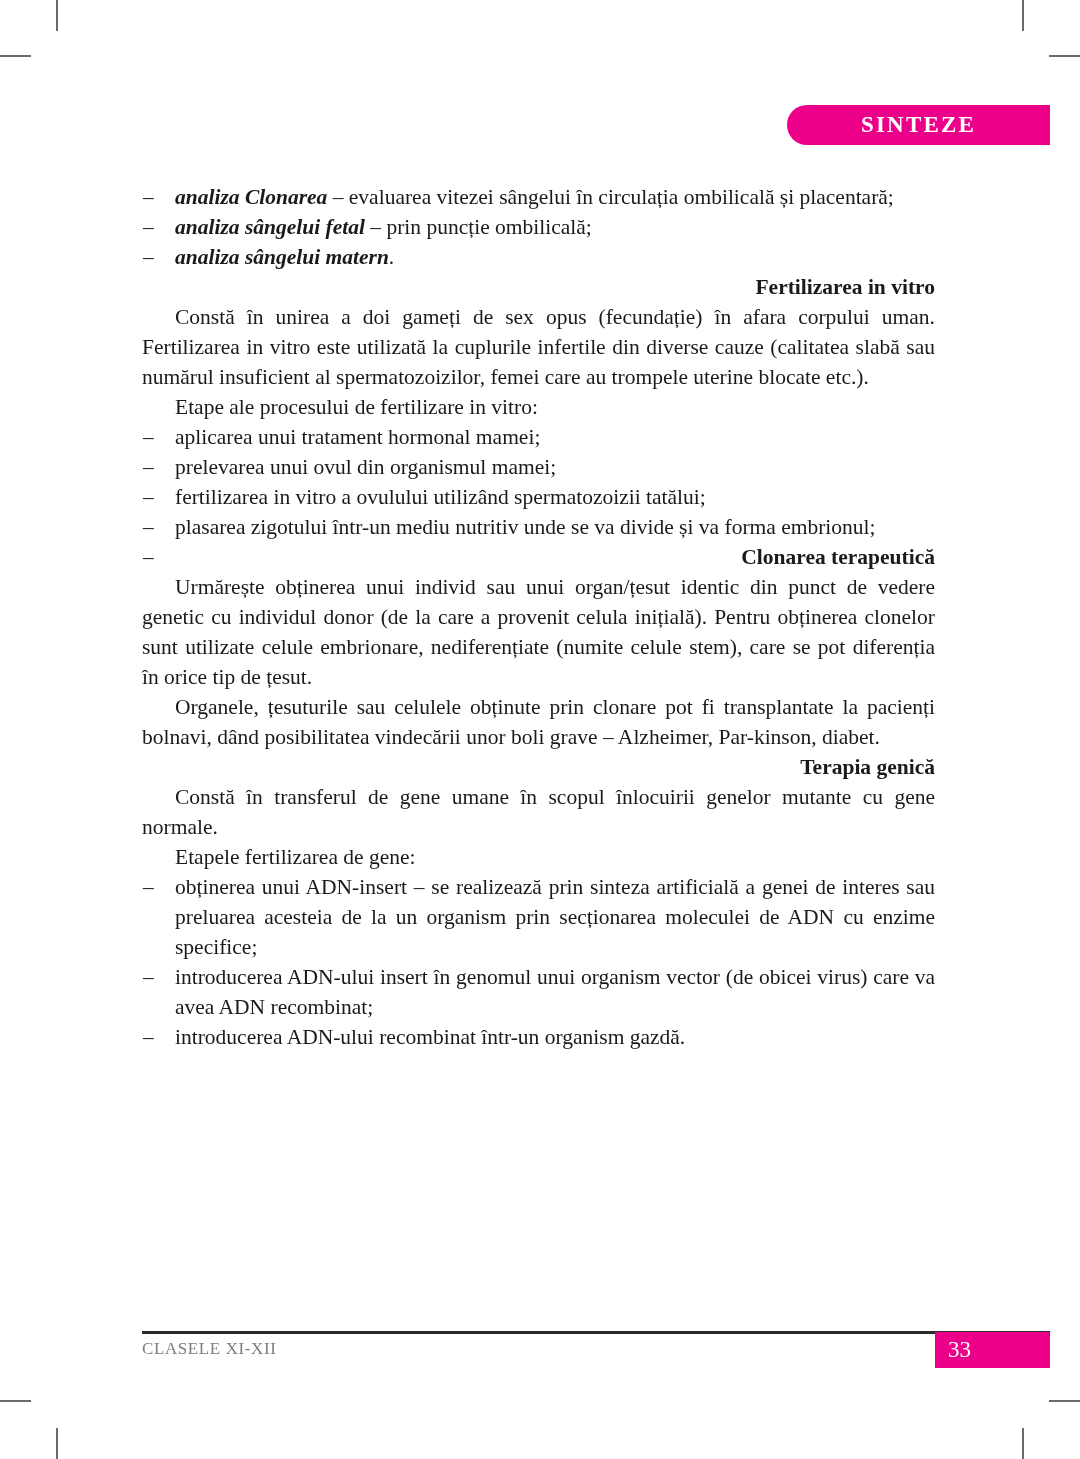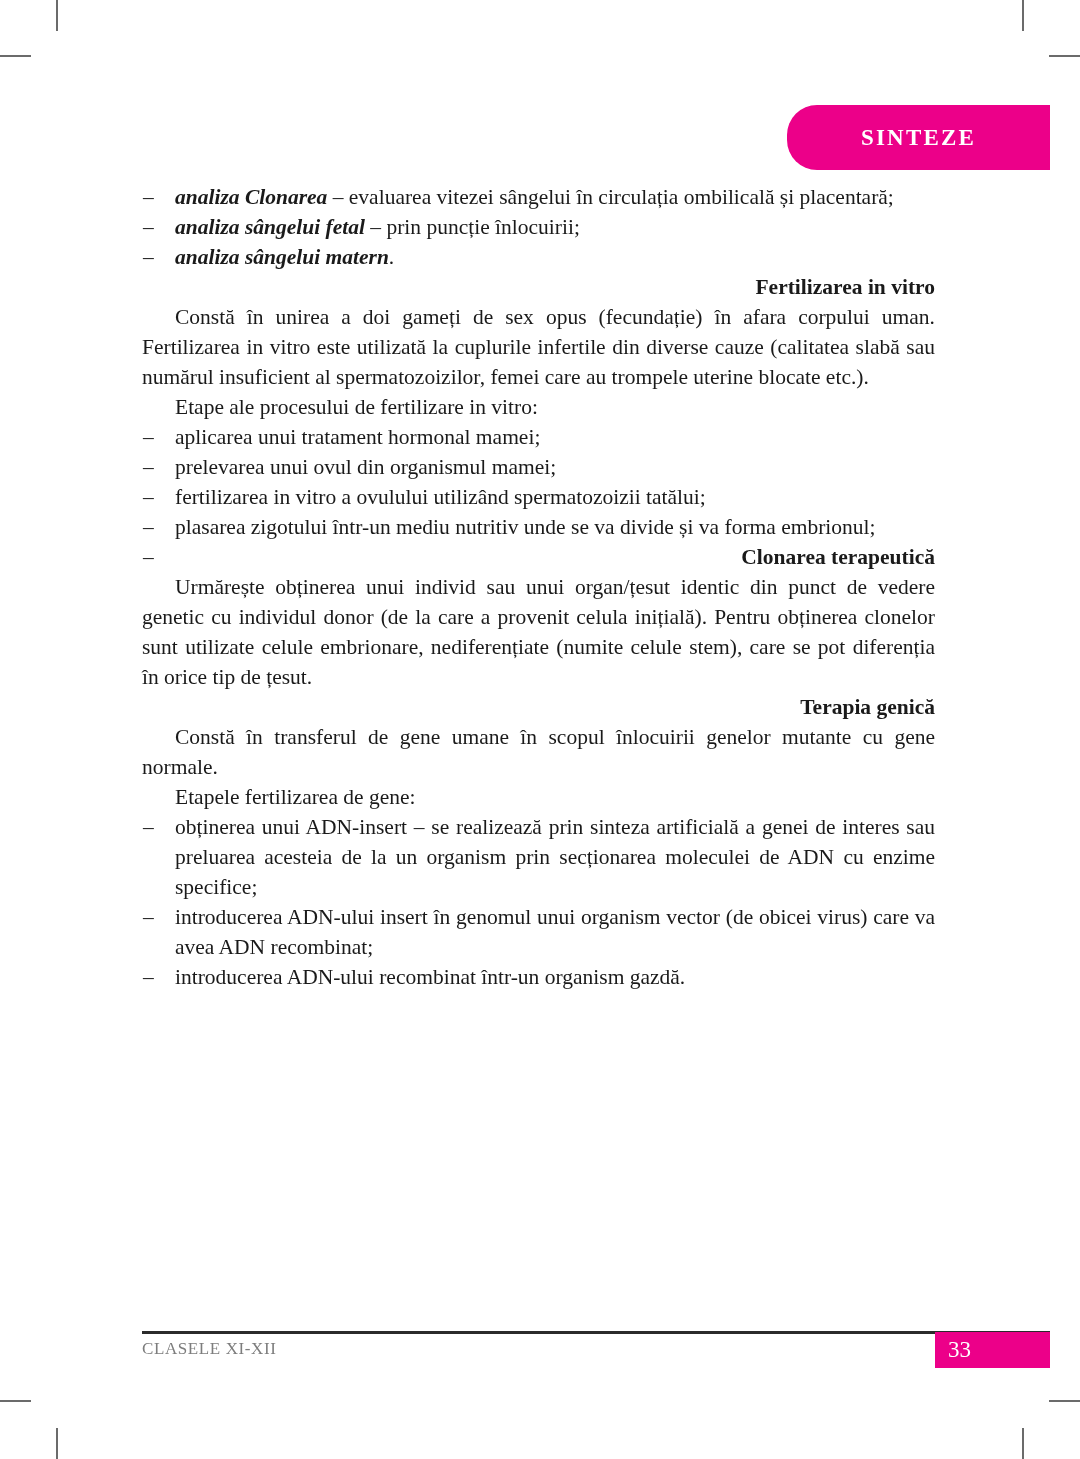--- a/index.html
+++ b/index.html
@@ -33,21 +33,21 @@
   .cm-bl-h { left: 0px;    top: 1400px; }
   .cm-br-v { left: 1022px; top: 1428px; }
   .cm-br-h { left: 1049px; top: 1400px; }
 
   
   .header-badge {
     position: absolute;
     left: 787px;
     top: 105px;
     width: 263px;
-    height: 65px;
+    height: 40px;
     background: #ec0089;
     border-top-left-radius: 30px;
     border-bottom-left-radius: 30px;
     border-top-right-radius: 0;
     border-bottom-right-radius: 0;
     display: flex;
     align-items: center;
     justify-content: center;
   }
   .header-badge-label {
@@ -159,21 +159,21 @@
   <span class="header-badge-label">SINTEZE</span>
 </div>
 
 <div class="content">
 
   <ul class="dashlist">
     <li>
       <span class="dash">–</span><span class="term">analiza Clonarea</span><span> – evaluarea vitezei sângelui în circulația ombilicală și placentară;</span>
     </li>
     <li>
-      <span class="dash">–</span><span class="term">analiza sângelui fetal</span><span> – prin puncție înlocuirii;</span>
+      <span class="dash">–</span><span class="term">analiza sângelui fetal</span><span> – prin puncție ombilicală;</span>
     </li>
     <li>
       <span class="dash">–</span><span class="term">analiza sângelui matern</span><span>.</span>
     </li>
   </ul>
 
   <h3 class="subhead">Fertilizarea in vitro</h3>
   <p class="para">Constă în unirea a doi gameți de sex opus (fecundație) în afara corpului uman. Fertilizarea in vitro este utilizată la cuplurile infertile din diverse cauze (calitatea slabă sau numărul insuficient al spermatozoizilor, femei care au trompele uterine blocate etc.).</p>
   <p class="para">Etape ale procesului de fertilizare in vitro:</p>
 
@@ -190,20 +190,21 @@
     <li>
       <span class="dash">–</span><span>plasarea zigotului într-un mediu nutritiv unde se va divide și va forma embrionul;</span>
     </li>
     <li>
       <span class="dash">–</span>
     </li>
   </ul>
 
   <h3 class="subhead">Clonarea terapeutică</h3>
   <p class="para">Urmărește obținerea unui individ sau unui organ/țesut identic din punct de vedere genetic cu individul donor (de la care a provenit celula inițială). Pentru obținerea clonelor sunt utilizate celule embrionare, nediferențiate (numite celule stem), care se pot diferenția în orice tip de țesut.</p>
+  <p class="para">Organele, țesuturile sau celulele obținute prin clonare pot fi transplantate la pacienți bolnavi, dând posibilitatea vindecării unor boli grave – Alzheimer, Par-kinson, diabet.</p>
 
   <h3 class="subhead">Terapia genică</h3>
   <p class="para">Constă în transferul de gene umane în scopul înlocuirii genelor mutante cu gene normale.</p>
   <p class="para">Etapele fertilizarea de gene:</p>
 
   <ul class="dashlist">
     <li>
       <span class="dash">–</span><span>obținerea unui ADN-insert – se realizează prin sinteza artificială a genei de interes sau preluarea acesteia de la un organism prin secționarea moleculei de ADN cu enzime specifice;</span>
     </li>
     <li>

